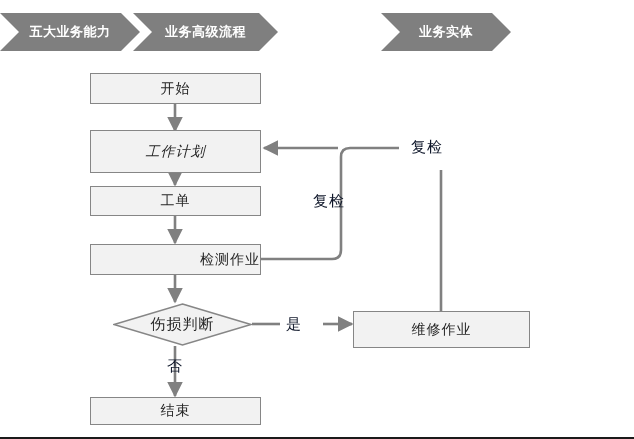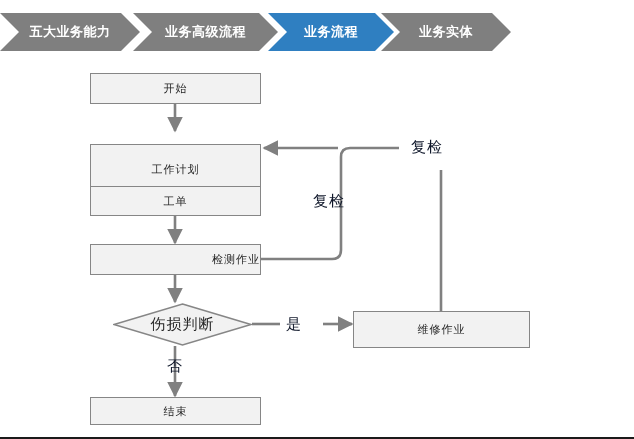--- a/index.html
+++ b/index.html
@@ -56,21 +56,21 @@
   }
   .node {
     position: absolute;
     background: #f2f2f2;
     border: 1px solid #868686;
     box-sizing: border-box;
     display: flex;
     align-items: center;
     justify-content: center;
     color: #262626;
-    font-size: 11px;
+    font-size: 14px;
     letter-spacing: 1px;
   }
   .diamond-wrap {
     position: absolute;
     display: flex;
     align-items: center;
     justify-content: center;
   }
   .diamond-shape {
     position: absolute;
@@ -104,23 +104,20 @@
 
 <div id="page">
 
   <div id="breadcrumb">
     <div class="chev chev-grey" style="left:0px;width:140px;">
       <span>五大业务能力</span>
     </div>
     <div class="chev chev-grey" style="left:133px;width:145px;">
       <span>业务高级流程</span>
     </div>
-    <div class="chev chev-blue" style="left:268px;width:126px;">
-      <span>业务流程</span>
-    </div>
     <div class="chev chev-grey" style="left:381px;width:130px;">
       <span>业务实体</span>
     </div>
   </div>
 
   <div id="flow">
 
     <svg id="connectors" viewBox="0 0 634 439">
       <defs>
         <marker id="arrow" markerWidth="7" markerHeight="7" refX="5.4" refY="3" orient="auto">
@@ -147,21 +144,21 @@
         <line x1="338" y1="148" x2="264" y2="148" marker-end="url(#arrow)"></line>
 
         <line x1="441" y1="312" x2="441" y2="170"></line>
       </g>
     </svg>
 
     <div class="node" style="left:90px;top:73px;width:171px;height:31px;">
       <span>开始</span>
     </div>
 
-    <div class="node" style="left:90px;top:144px;width:171px;height:50px;">
+    <div class="node" style="left:90px;top:130px;width:171px;height:43px;font-style:italic;">
       <span>工作计划</span>
     </div>
 
     <div class="node" style="left:90px;top:186px;width:171px;height:30px;">
       <span>工单</span>
     </div>
 
     <div class="node" style="left:90px;top:244px;width:171px;height:31px;justify-content:flex-end;">
       <span>检测作业</span>
     </div>

